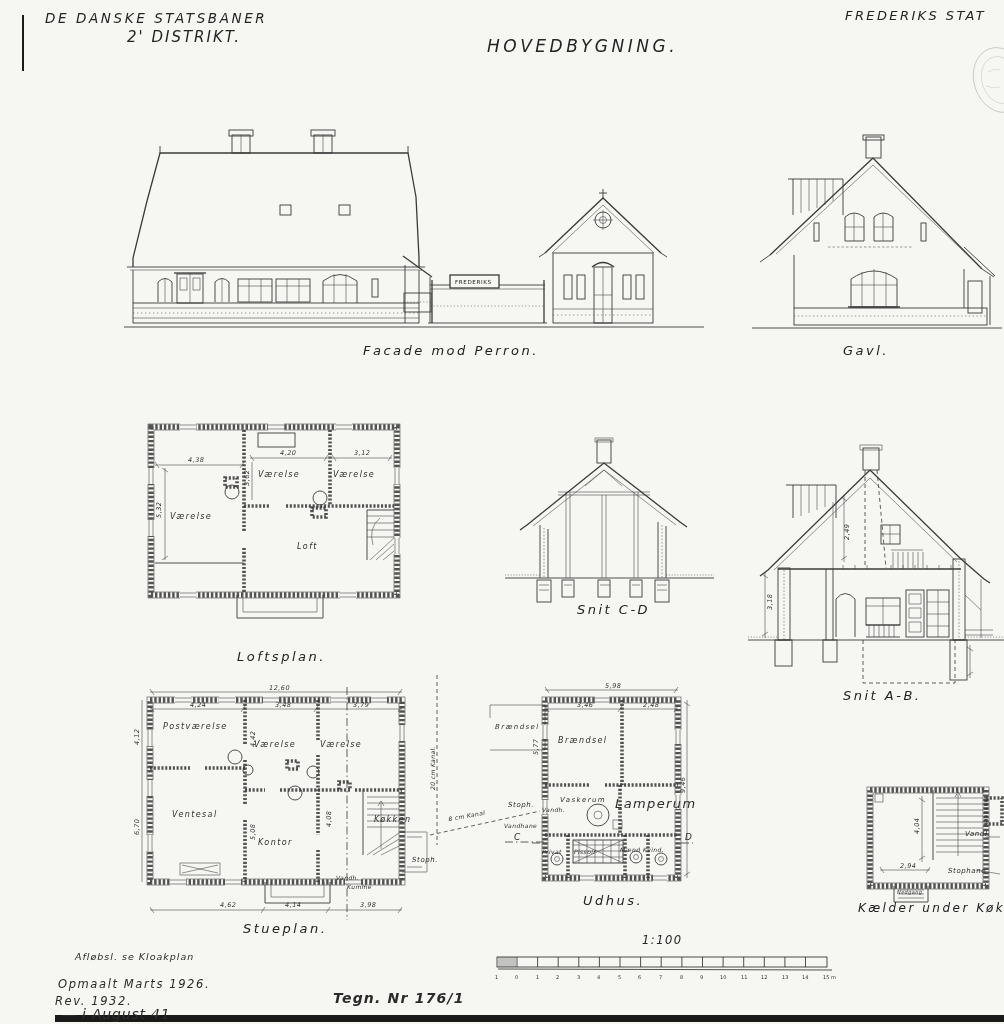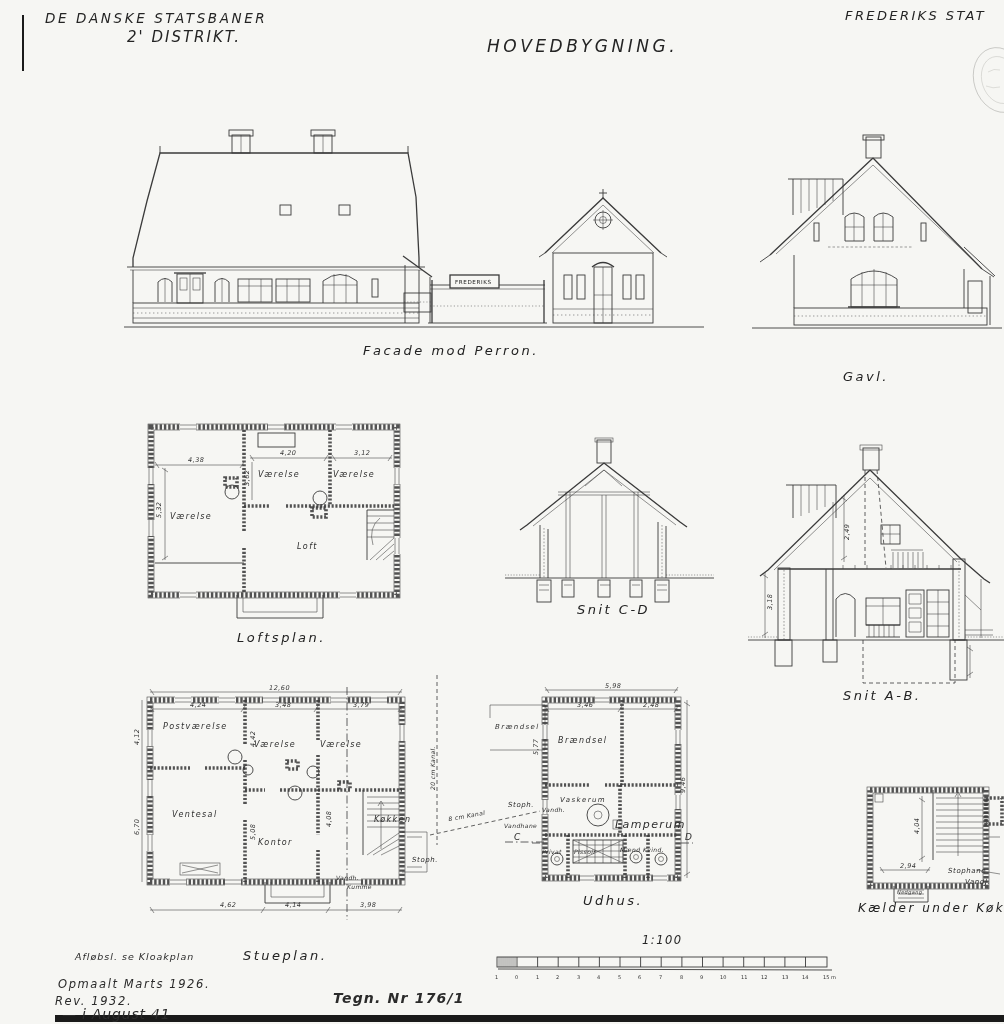--- a/index.html
+++ b/index.html
@@ -146,21 +146,21 @@
         <rect x="171" y="88" width="5" height="18"></rect>
       <line x1="78" y1="112" x2="162" y2="112" stroke-width="4" stroke-dasharray="2.5 2" class="tex"></line>
       <path d="M101 172 V144 Q124 128 147 144 V172 Z"></path>
       <path d="M112 137 V172 M124 134 V172 M136 137 V172 M101 150 H147" class="t"></path>
       <line x1="98" y1="172" x2="150" y2="172" class="md"></line>
     </g>
     <rect x="44" y="173" width="193" height="17"></rect>
     <line x1="44" y1="181" x2="237" y2="181" stroke-width="12" stroke-dasharray="1.4 2.4" class="tex"></line>
     <line x1="2" y1="193" x2="252" y2="193" stroke-width="1.4"></line>
   </svg>
-  <div class="cap" style="left:843px;top:343px;margin-top:26px;">Gavl.</div>
+  <div class="cap" style="left:843px;top:343px;">Gavl.</div>
 
   <svg style="left:140px;top:420px;" width="290" height="230" viewBox="0 0 290 230">
     <rect x="11" y="7" width="246" height="168" class="wall"></rect>
     <rect x="8" y="4" width="252" height="174" class="t"></rect>
     <rect x="14" y="10" width="240" height="162" class="t"></rect>
 
     <g>
       <rect x="40" y="2" width="16" height="10" class="paper"></rect>
         <path d="M40 5 H56 M40 9 H56" class="t"></path>
       <rect x="128" y="2" width="16" height="10" class="paper"></rect>
@@ -216,21 +216,21 @@
         <path d="M22 48 l6 4 M22 140 l6 -4" class="t"></path>
       <text x="21" y="98" transform="rotate(-90 21 98)">5,32</text>
       <line x1="112" y1="42" x2="112" y2="80" class="t"></line>
       <text x="109" y="66" transform="rotate(-90 109 66)">3,62</text>
     </g>
   </svg>
   <div class="lbl" style="left:170px;top:512px;">Værelse</div>
   <div class="lbl" style="left:258px;top:470px;">Værelse</div>
   <div class="lbl" style="left:333px;top:470px;">Værelse</div>
   <div class="lbl" style="left:297px;top:542px;">Loft</div>
-  <div class="cap" style="left:237px;top:630px;">Loftsplan.</div>
+  <div class="cap" style="left:237px;top:649px;">Loftsplan.</div>
 
   <svg style="left:500px;top:430px;" width="220" height="200" viewBox="0 0 220 200">
     <rect x="97" y="10" width="14" height="23"></rect>
       <rect x="95" y="8" width="18" height="4" class="t"></rect>
     <path d="M104 33 L27 95 L20 100 M104 33 L180 92 L187 97" class="md"></path>
     <path d="M104 40 L33 96 M104 40 L176 95" class="t"></path>
     <path d="M58 62 H150 M58 65 H150" class="t"></path>
     <path d="M104 40 L85 56 M104 40 L122 56" class="t"></path>
     <path d="M40 95 V148 M48 99 V148"></path>
       <line x1="44" y1="122" x2="44" y2="122"></line>
@@ -400,21 +400,21 @@
   </svg>
   <div class="lbl" style="left:163px;top:722px;">Postværelse</div>
   <div class="lbl" style="left:172px;top:810px;text-align:right;">Ventesal</div>
   <div class="lbl" style="left:254px;top:740px;">Værelse</div>
   <div class="lbl" style="left:320px;top:740px;">Værelse</div>
   <div class="lbl" style="left:258px;top:838px;">Kontor</div>
   <div class="lbl" style="left:330px;top:815px;margin-left:44px;">Køkken</div>
   <div class="lbl sm" style="left:336px;top:874px;">Vandh.</div>
   <div class="lbl sm" style="left:347px;top:883px;">Kumme</div>
   <div class="lbl m" style="left:412px;top:856px;">Stoph.</div>
-  <div class="cap" style="left:243px;top:921px;margin-top:27px;">Stueplan.</div>
+  <div class="cap" style="left:243px;top:921px;">Stueplan.</div>
 
   <svg style="left:425px;top:650px;" width="130" height="260" viewBox="0 0 130 260">
     <line x1="12" y1="25" x2="12" y2="195" class="dash"></line>
     <line x1="5" y1="185" x2="120" y2="160" class="dash"></line>
     <path d="M65 55 H120 M120 55 V100 M120 100 H65 M65 55 V68" class="t"></path>
     <line x1="80" y1="192" x2="122" y2="192" class="dashdot"></line>
   </svg>
   <div class="lbl" style="left:495px;top:723px;font-size:7px;">Brændsel</div>
   <div class="lbl sm rot" style="left:429px;top:790px;">20 cm Kanal.</div>
   <div class="lbl sm" style="left:448px;top:812px;transform:rotate(-10deg);">8 cm Kanal</div>
@@ -478,21 +478,21 @@
       <text x="108" y="22">2,48</text>
       <text x="3" y="70" transform="rotate(-90 3 70)">5,77</text>
       <line x1="152" y1="15" x2="152" y2="193" class="t"></line>
         <path d="M149 17 l6 4 M149 191 l6 -4" class="t"></path>
       <text x="150" y="108" transform="rotate(-90 150 108)">9,46</text>
     </g>
   </svg>
   <div class="lbl" style="left:558px;top:736px;">Brændsel</div>
   <div class="lbl" style="left:560px;top:796px;font-size:7px;">Vaskerum</div>
   <div class="lbl sm" style="left:542px;top:806px;">Vandh.</div>
-  <div class="lbl" style="left:615px;top:796px;font-size:11px;margin-top:22px;">Lamperum</div>
+  <div class="lbl" style="left:615px;top:796px;font-size:13px;">Lamperum</div>
   <div class="lbl sm" style="left:542px;top:848px;">Privat</div>
   <div class="lbl sm" style="left:574px;top:848px;">Pissoir</div>
   <div class="lbl sm" style="left:620px;top:846px;">Mænd</div>
   <div class="lbl sm" style="left:643px;top:846px;">Kvind.</div>
   <div class="cap" style="left:583px;top:893px;text-align:center;">Udhus.</div>
 
   <svg style="left:858px;top:782px;" width="146" height="125" viewBox="0 0 146 125">
     <rect x="12" y="8" width="116" height="96" class="wall"></rect>
     <rect x="9" y="5" width="122" height="102" class="t"></rect>
     <rect x="15" y="11" width="110" height="90" class="t"></rect>
@@ -512,21 +512,21 @@
       <line x1="22" y1="88" x2="72" y2="88" class="t"></line>
         <path d="M22 85 l4 6 M72 85 l-4 6" class="t"></path>
       <text x="42" y="86">2,94</text>
       <line x1="64" y1="14" x2="64" y2="80" class="t"></line>
         <path d="M61 16 l6 4 M61 78 l6 -4" class="t"></path>
       <text x="61" y="52" transform="rotate(-90 61 52)">4,04</text>
       <path d="M128 55 H142" class="t"></path>
       <path d="M118 88 L142 92" class="t"></path>
     </g>
   </svg>
-  <div class="lbl m" style="left:965px;top:830px;margin-top:48px;">Vandl.</div>
+  <div class="lbl m" style="left:965px;top:830px;">Vandl.</div>
   <div class="lbl m" style="left:948px;top:867px;">Stophane</div>
   <div class="lbl sm" style="left:897px;top:889px;font-size:5px;">Nedgang</div>
   <div class="cap" style="left:858px;top:901px;font-size:12px;">Kælder under Køkken.</div>
 
   <div class="hdr" style="left:642px;top:933px;font-size:11.5px;letter-spacing:1.5px;">1:100</div>
   <svg style="left:480px;top:930px;" width="370" height="60" viewBox="0 0 370 60">
     <rect x="17" y="27" width="330" height="10"></rect>
     <line x1="18" y1="39" x2="352" y2="40" stroke-width="2.6"></line>
     <path d="M19 27 V37 M21 27 V37 M23 27 V37 M25 27 V37 M27 27 V37 M29 27 V37 M31 27 V37 M33 27 V37 M35 27 V37" class="t"></path>
     <path d="M37 27 V37 M57.6 27 V37 M78.2 27 V37 M98.8 27 V37 M119.4 27 V37 M140 27 V37 M160.6 27 V37 M181.2 27 V37 M201.9 27 V37 M222.5 27 V37 M243.1 27 V37 M263.7 27 V37 M284.3 27 V37 M304.9 27 V37 M325.5 27 V37"></path>

